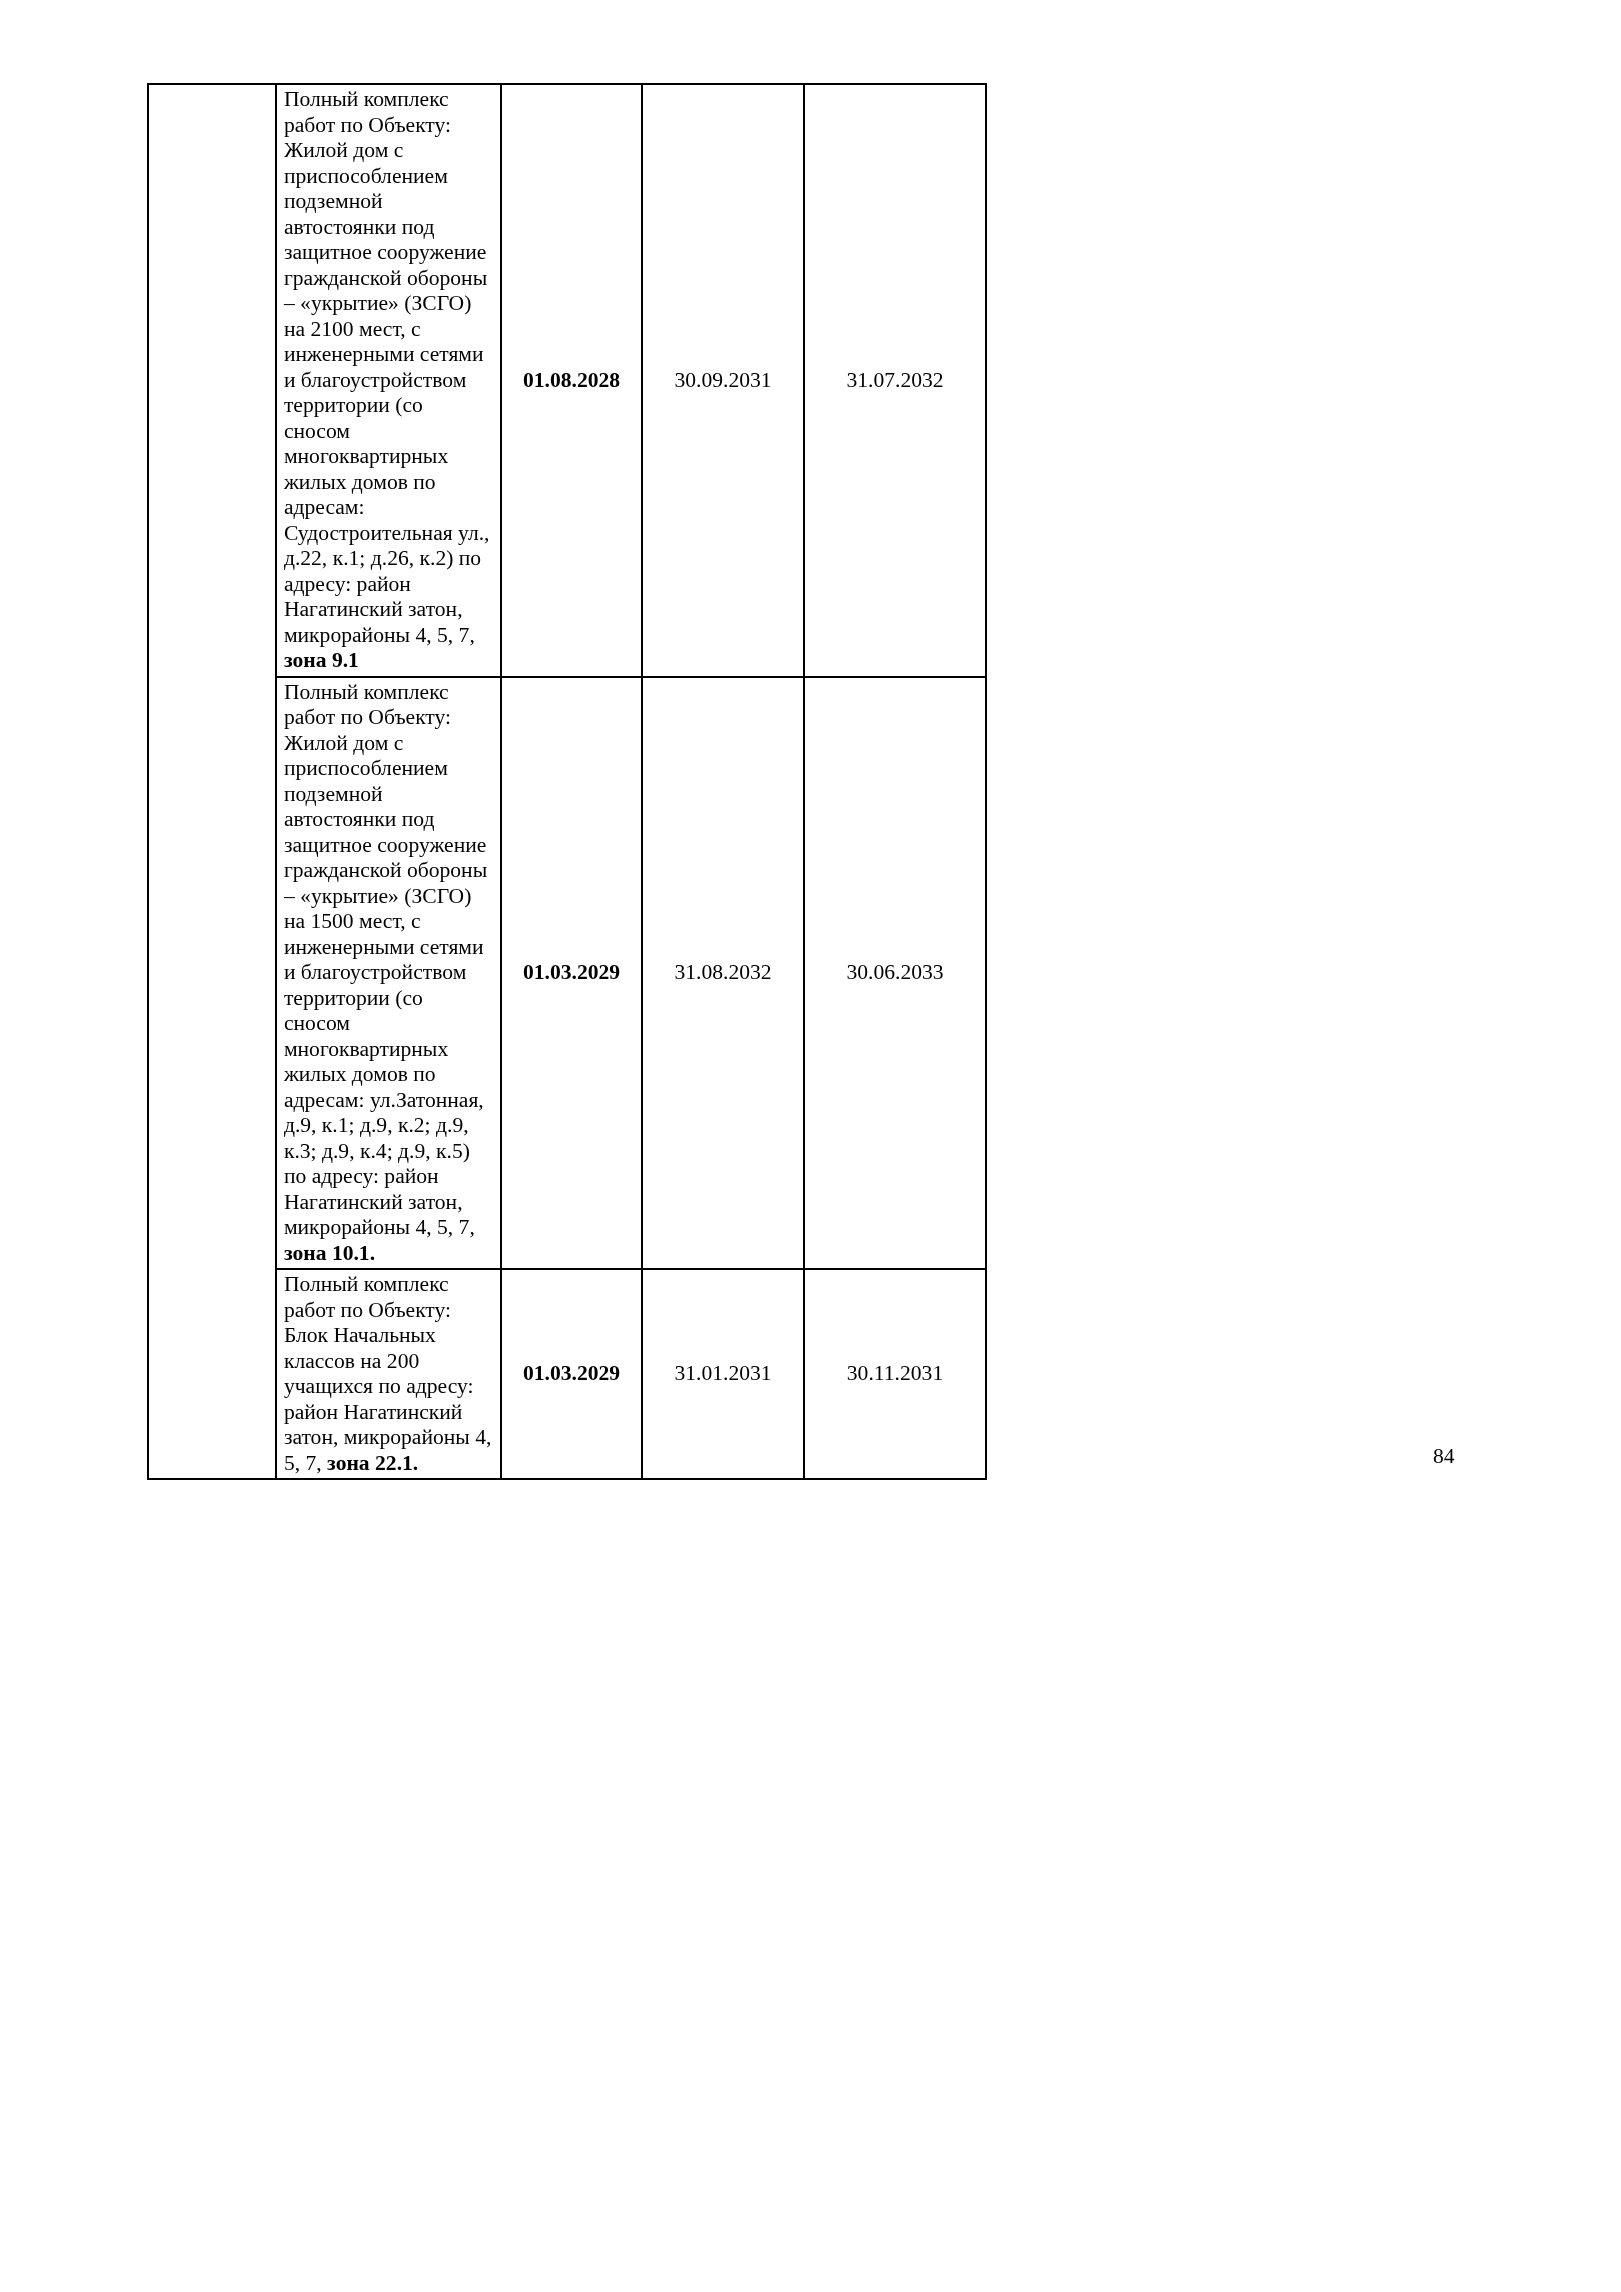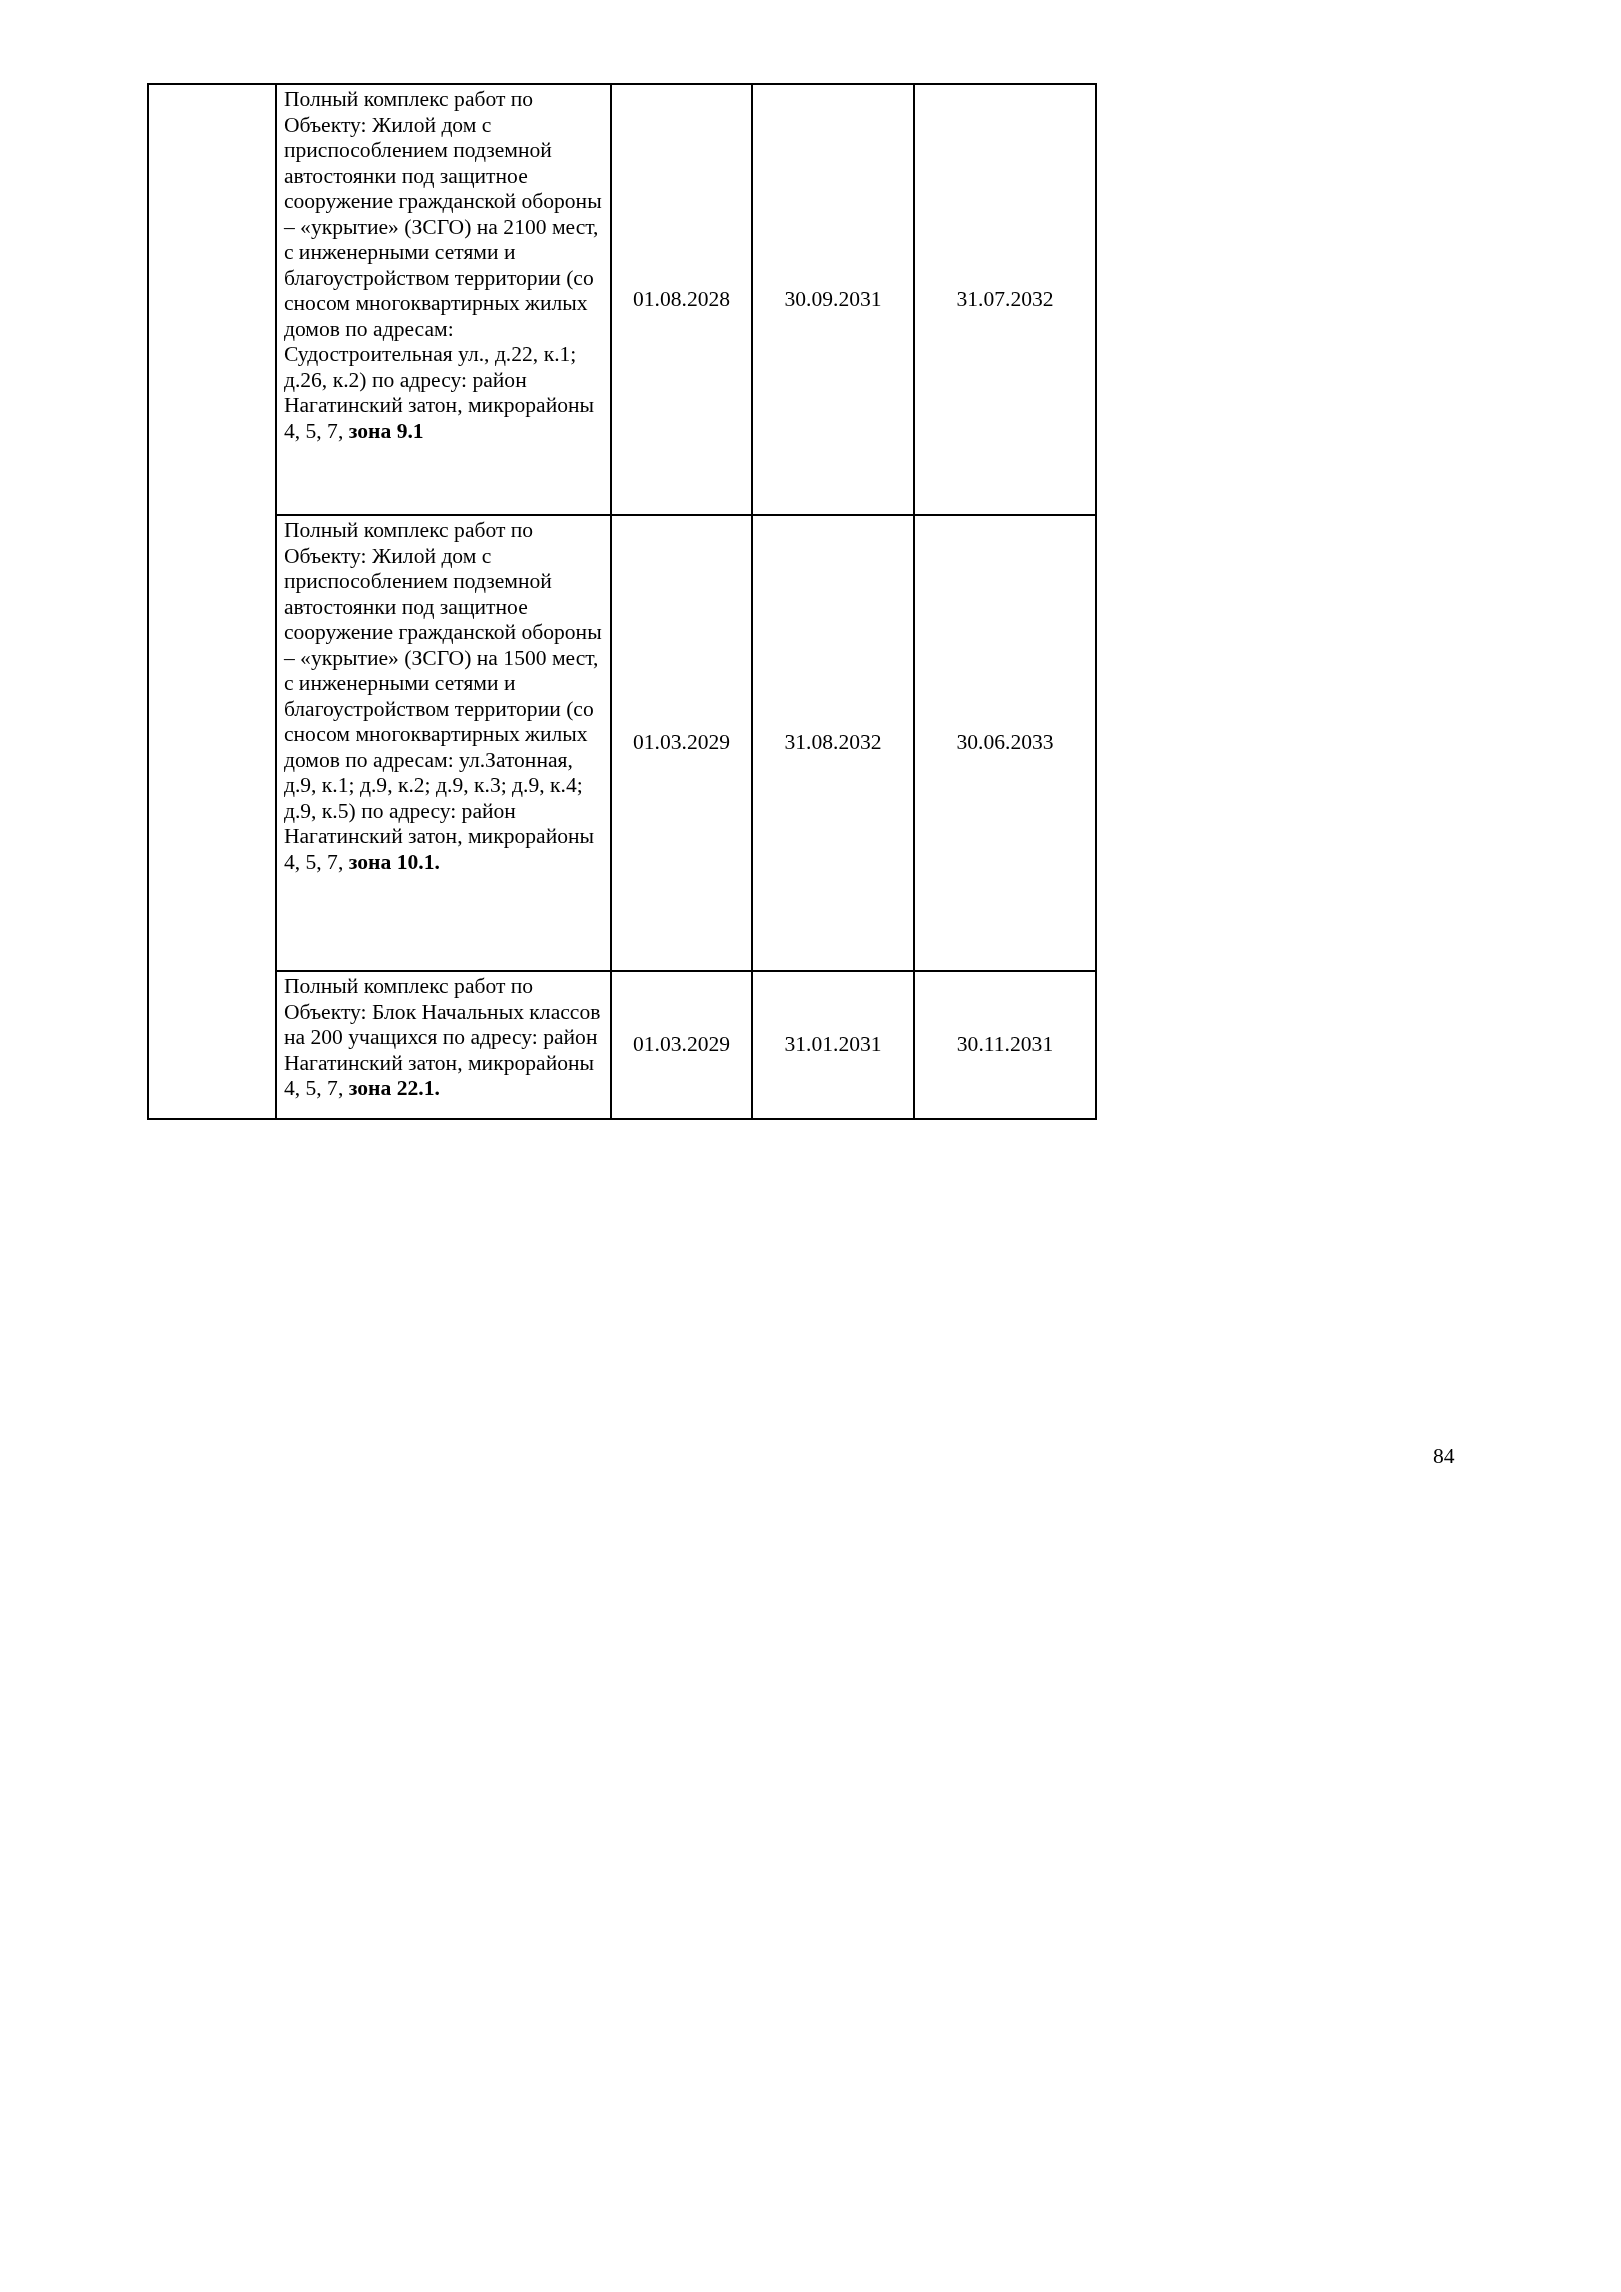--- a/index.html
+++ b/index.html
@@ -25,22 +25,22 @@
     .doc-table td {
       box-sizing: border-box;
       border: 2px solid #000000;
       vertical-align: top;
       font-size: 21.6px;
       line-height: 25.5px;
       padding: 2px 5.9px 2px 6.9px;
       word-wrap: break-word;
     }
     td.col-spacer { width: 128px; }
-    td.col-desc   { width: 335px; }
-    td.col-date1  { width: 141px; }
+    td.col-desc   { width: 225px; }
+    td.col-date1  { width: 141px; font-weight: bold; }
     td.col-date2  { width: 162px; }
     td.col-date3  { width: 182px; }
     td.date-cell {
       text-align: center;
       vertical-align: middle;
       padding: 2px 3.9px;
       white-space: nowrap;
     }
     tr.row-1 { height: 431px; }
     tr.row-2 { height: 456px; }

